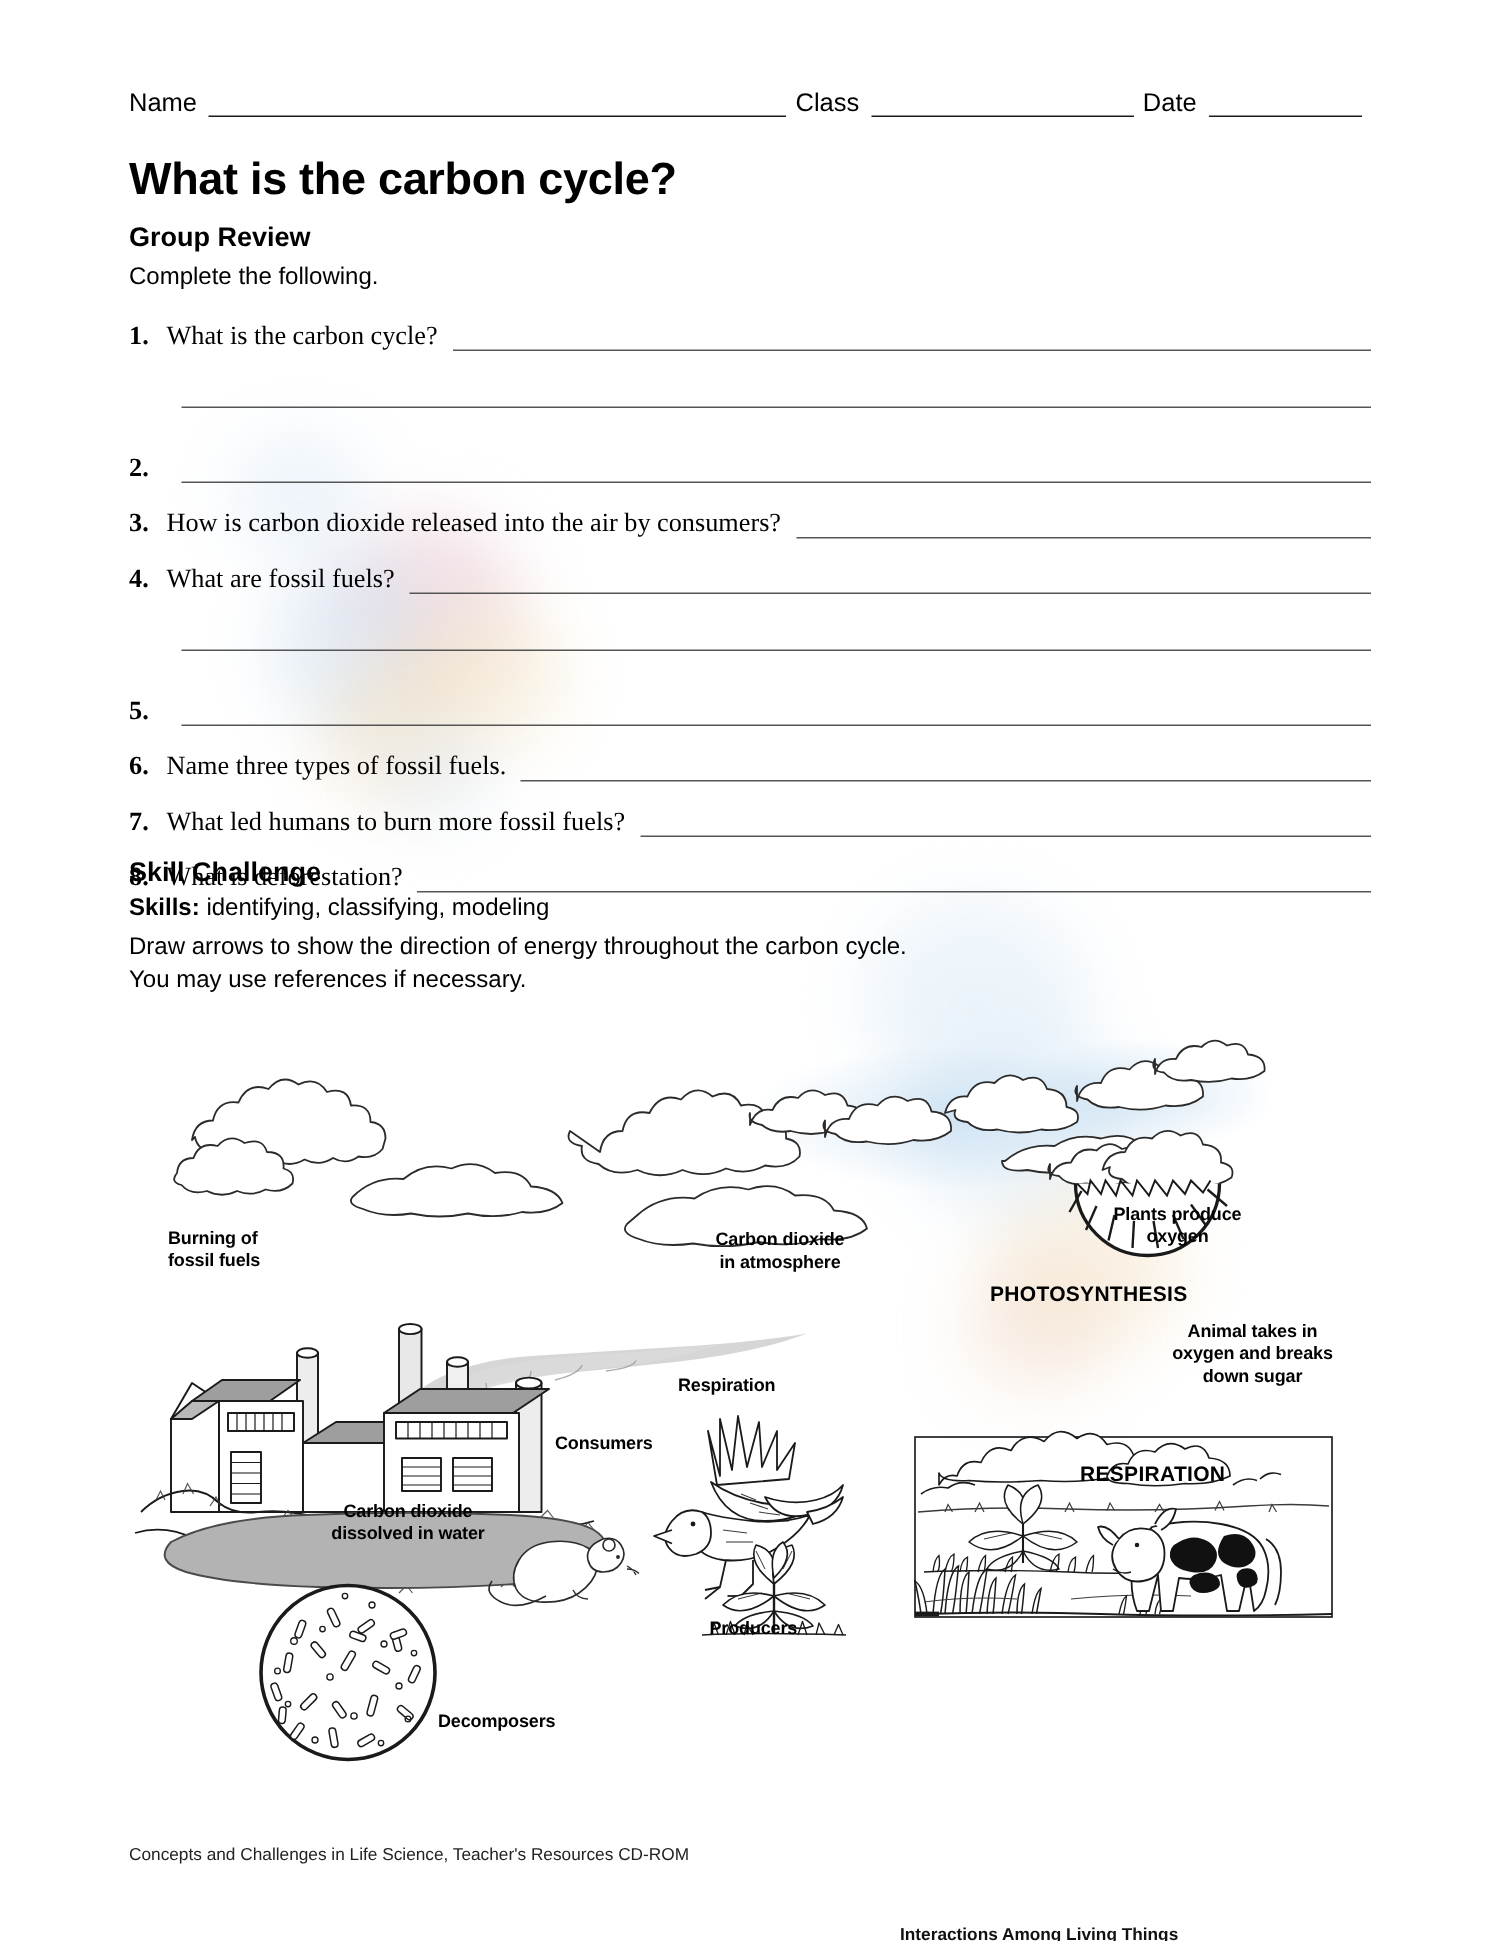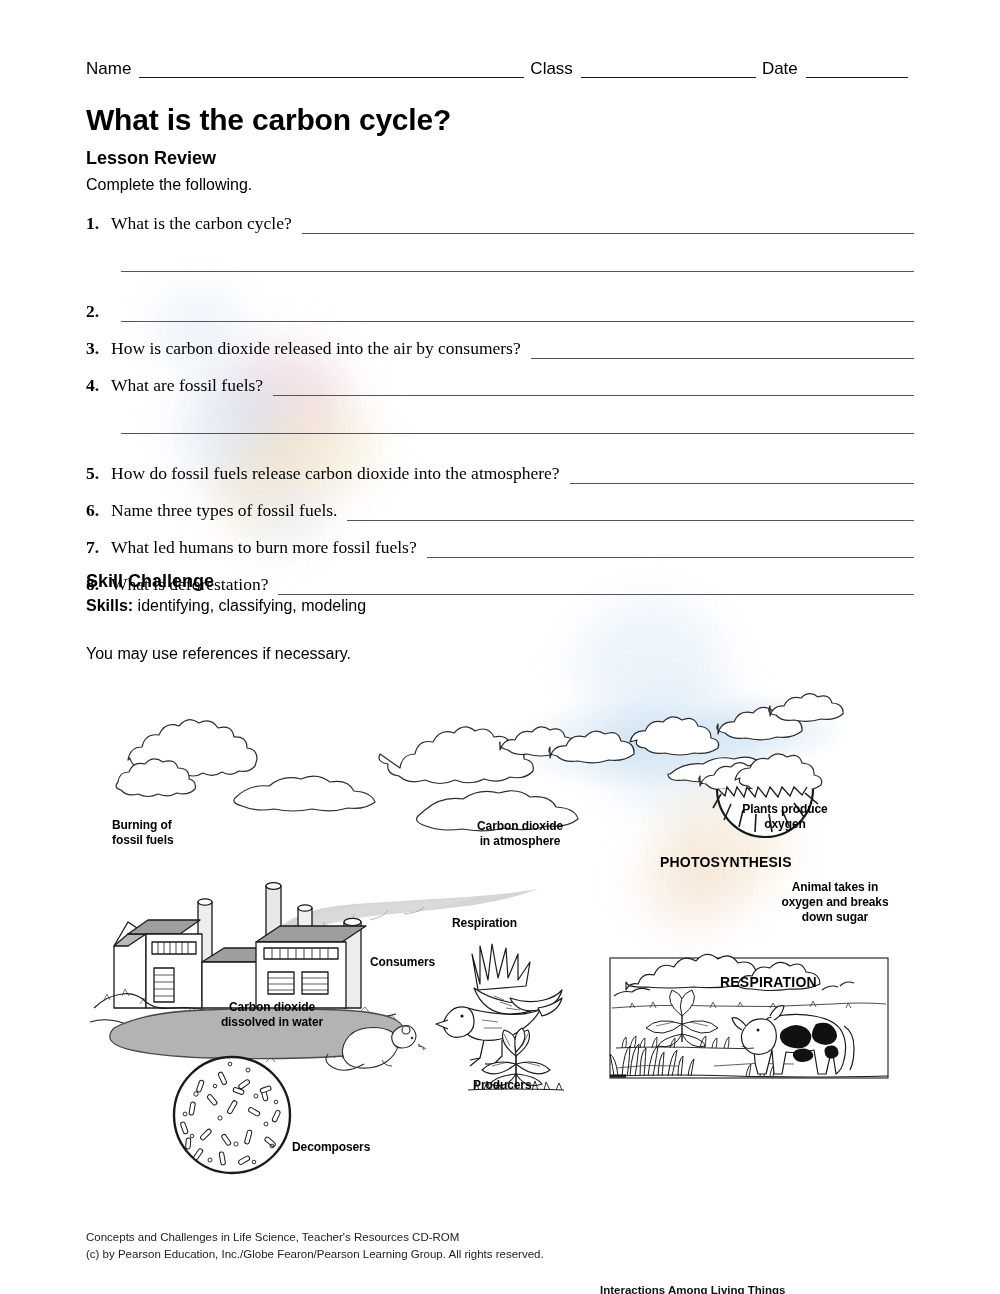--- a/index.html
+++ b/index.html
@@ -71,21 +71,21 @@
   <div class="idrow">
     <span class="lab">Name</span>
     <span class="rule" style="width:385px;flex:0 0 385px;"></span>
     <span class="lab">Class</span>
     <span class="rule" style="width:175px;flex:0 0 175px;"></span>
     <span class="lab">Date</span>
     <span class="rule" style="flex:1;"></span>
   </div>
 
   <div class="h1">What is the carbon cycle?</div>
-  <div class="h2">Lesson Review</div>
+  <div class="h2">Group Review</div>
   <div class="lead">Complete the following.</div>
 
   <div class="qlist">
 
     <div class="q" style="margin-top:4px;">
       <span class="num">1.</span>
       <span class="txt">What is the carbon cycle?</span>
       <span class="rule"></span>
     </div>
     <div class="contrule" style="margin-top:36px;"></div>
@@ -103,21 +103,20 @@
 
     <div class="q" style="margin-top:7px;">
       <span class="num">4.</span>
       <span class="txt">What are fossil fuels?</span>
       <span class="rule"></span>
     </div>
     <div class="contrule" style="margin-top:36px;"></div>
 
     <div class="q" style="margin-top:20px;">
       <span class="num">5.</span>
-      <span class="txt">How do fossil fuels release carbon dioxide into the atmosphere?</span>
       <span class="rule"></span>
     </div>
 
     <div class="q" style="margin-top:7px;">
       <span class="num">6.</span>
       <span class="txt">Name three types of fossil fuels.</span>
       <span class="rule"></span>
     </div>
 
     <div class="q" style="margin-top:7px;">
@@ -132,20 +131,21 @@
       <span class="rule"></span>
     </div>
 
   </div>
 
   <div class="sc-h">Skill Challenge</div>
   <div class="sc-skills">
     <b>Skills:</b>
     <span>identifying, classifying, modeling</span>
   </div>
+  <div class="sc-p1">Draw arrows to show the direction of energy throughout the carbon cycle.</div>
   <div class="sc-p2">You may use references if necessary.</div>
 
   <div class="diagram">
 
     <svg width="880" height="490" viewBox="0 0 880 490">
       <defs>
         <g id="puff">
           <path d="M0,0 q4,-10 13,-8 q3,-9 13,-7 q7,-8 15,-2 q9,-3 12,5 q10,0 9,8 z" fill="#fff" stroke="#2b2b2b" stroke-width="1.1" stroke-linejoin="round"></path>
         </g>
         <radialGradient id="skyblue" cx="50%" cy="50%" r="50%">
@@ -574,16 +574,15 @@
       <div>Carbon dioxide</div>
       <div>dissolved in water</div>
     </div>
 
     <div class="dlabel" style="left:222px;top:450px;">
       <span>Decomposers</span>
     </div>
   </div>
 
   <div class="foot1">Concepts and Challenges in Life Science, Teacher's Resources CD-ROM</div>
-  <div class="foot2">(c) by Pearson Education, Inc./Globe Fearon/Pearson Learning Group. All rights reserved.</div>
   <div class="foot3">Interactions Among Living Things</div>
 
 </div>
 
 </body></html>

